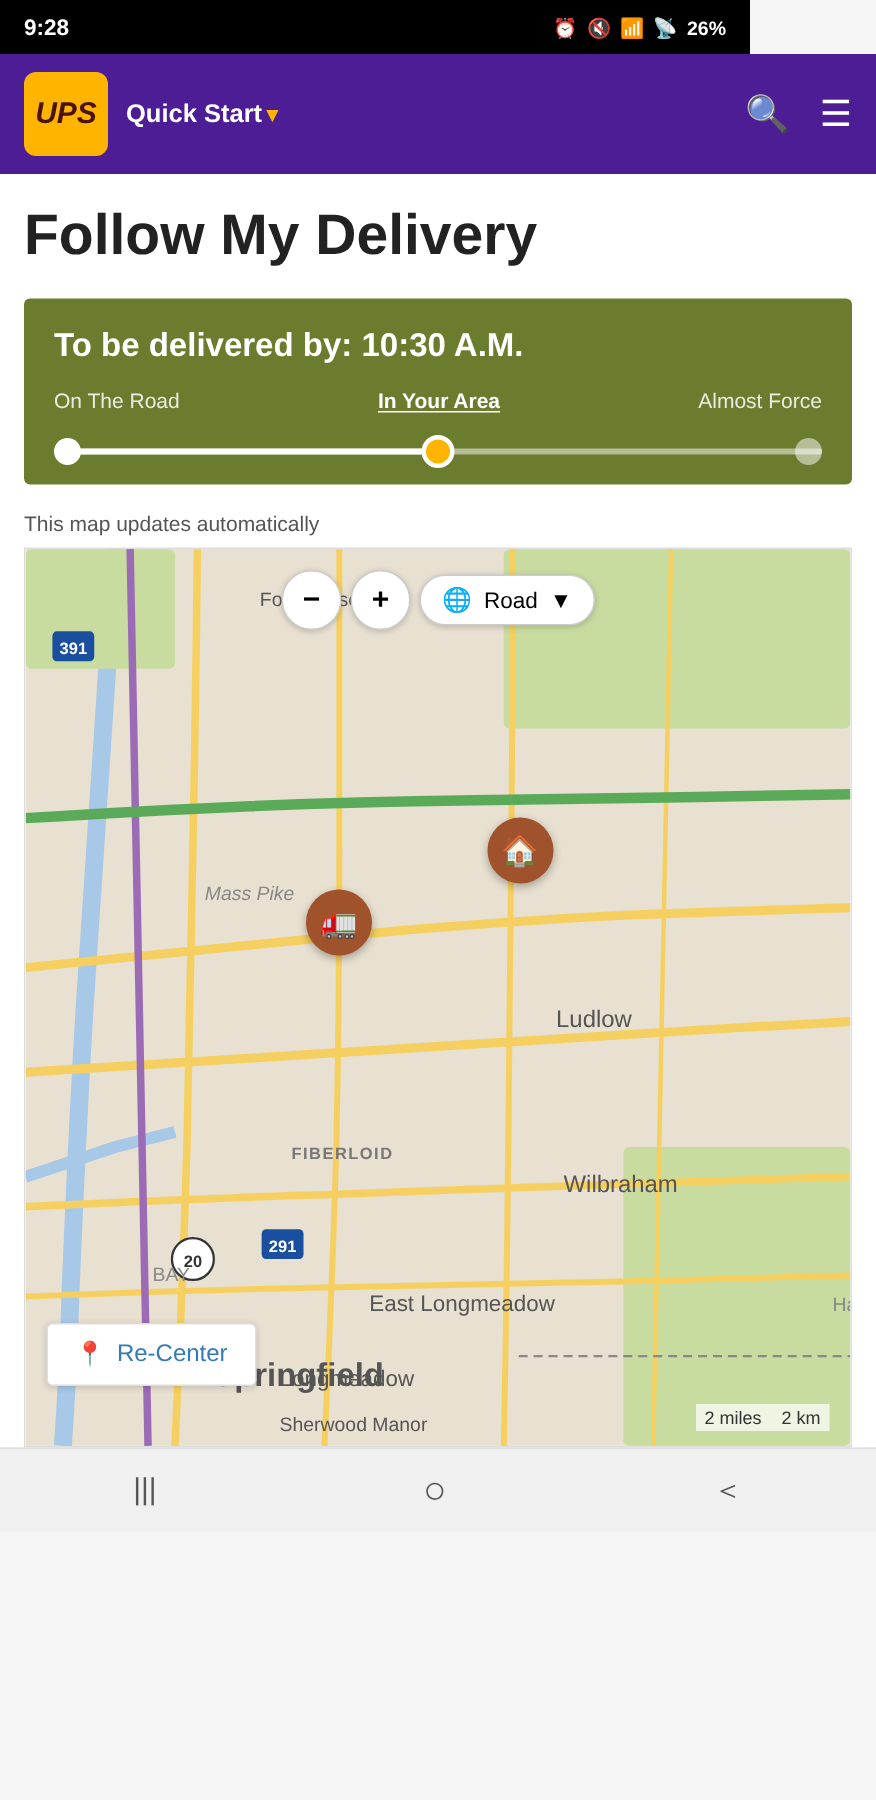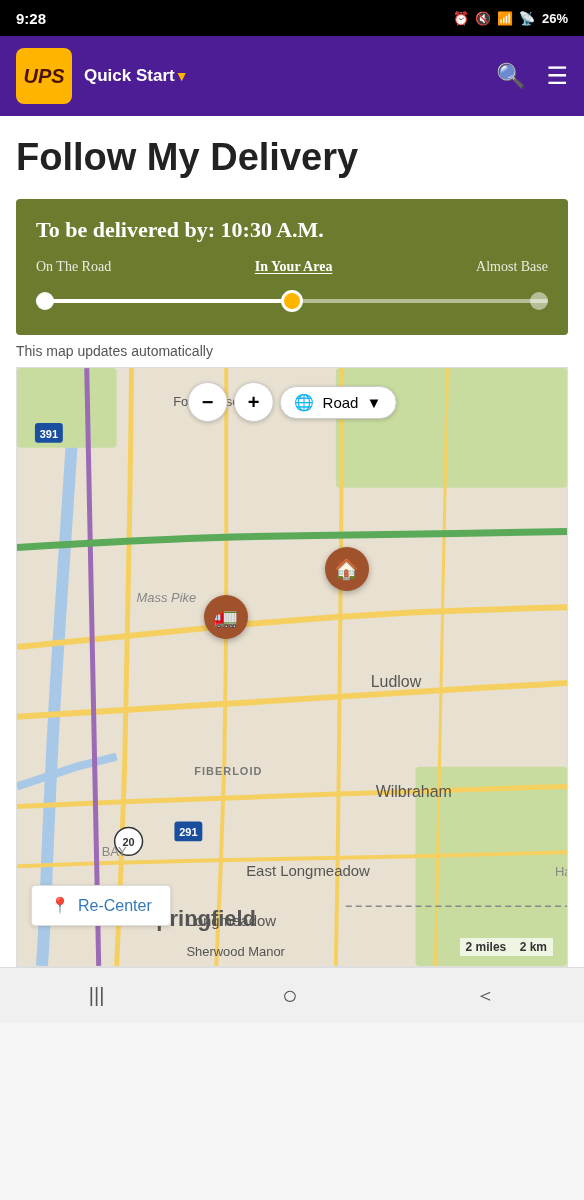--- a/index.html
+++ b/index.html
@@ -7,21 +7,21 @@
     body {
       width: 584px;
       min-height: 1200px;
       font-family: Arial, sans-serif;
       background: #f5f5f5;
       overflow-x: hidden;
     }
 
     
     .status-bar {
-      width: 584px;
+      width: 500px;
       height: 36px;
       background: #000;
       display: flex;
       align-items: center;
       justify-content: space-between;
       padding: 0 16px;
       color: #fff;
       font-size: 15px;
       font-weight: 600;
     }
@@ -92,23 +92,22 @@
       font-size: 38px;
       font-weight: 700;
       color: #222;
       margin-bottom: 20px;
     }
 
     
     .delivery-card {
       background: #6b7c2e;
       border-radius: 4px;
-      padding: 18px 20px 20px 20px;
-      margin-bottom: 8px;
-      font-family: Liberation Serif, serif;
+      padding: 18px 20px 8px 20px;
+      margin-bottom: 18px;
     }
     .delivery-time {
       font-size: 22px;
       font-weight: 800;
       color: #fff;
       margin-bottom: 16px;
       text-align: left;
     }
 
     
@@ -298,21 +297,20 @@
 
     
     .map-scale {
       position: absolute;
       bottom: 10px;
       right: 14px;
       font-size: 12px;
       color: #333;
       background: rgba(255,255,255,0.7);
       padding: 2px 6px;
-      font-weight: bold;
     }
 
     
     .bottom-nav {
       width: 584px;
       height: 56px;
       background: #f0f0f0;
       display: flex;
       align-items: center;
       justify-content: space-around;
@@ -356,21 +354,21 @@
 
 <div class="page-content">
   <h1 class="page-title">Follow My Delivery</h1>
 
   <div class="delivery-card">
     <div class="delivery-time">To be delivered by: 10:30 A.M.</div>
 
     <div class="progress-steps">
       <span class="step-label">On The Road</span>
       <span class="step-label active">In Your Area</span>
-      <span class="step-label">Almost Base</span>
+      <span class="step-label">Almost Force</span>
     </div>
 
     <div class="progress-bar-container">
       <div class="progress-track">
         <div class="progress-fill"></div>
         <div class="dot-start"></div>
         <div class="dot-middle"></div>
         <div class="dot-end"></div>
       </div>
     </div>

